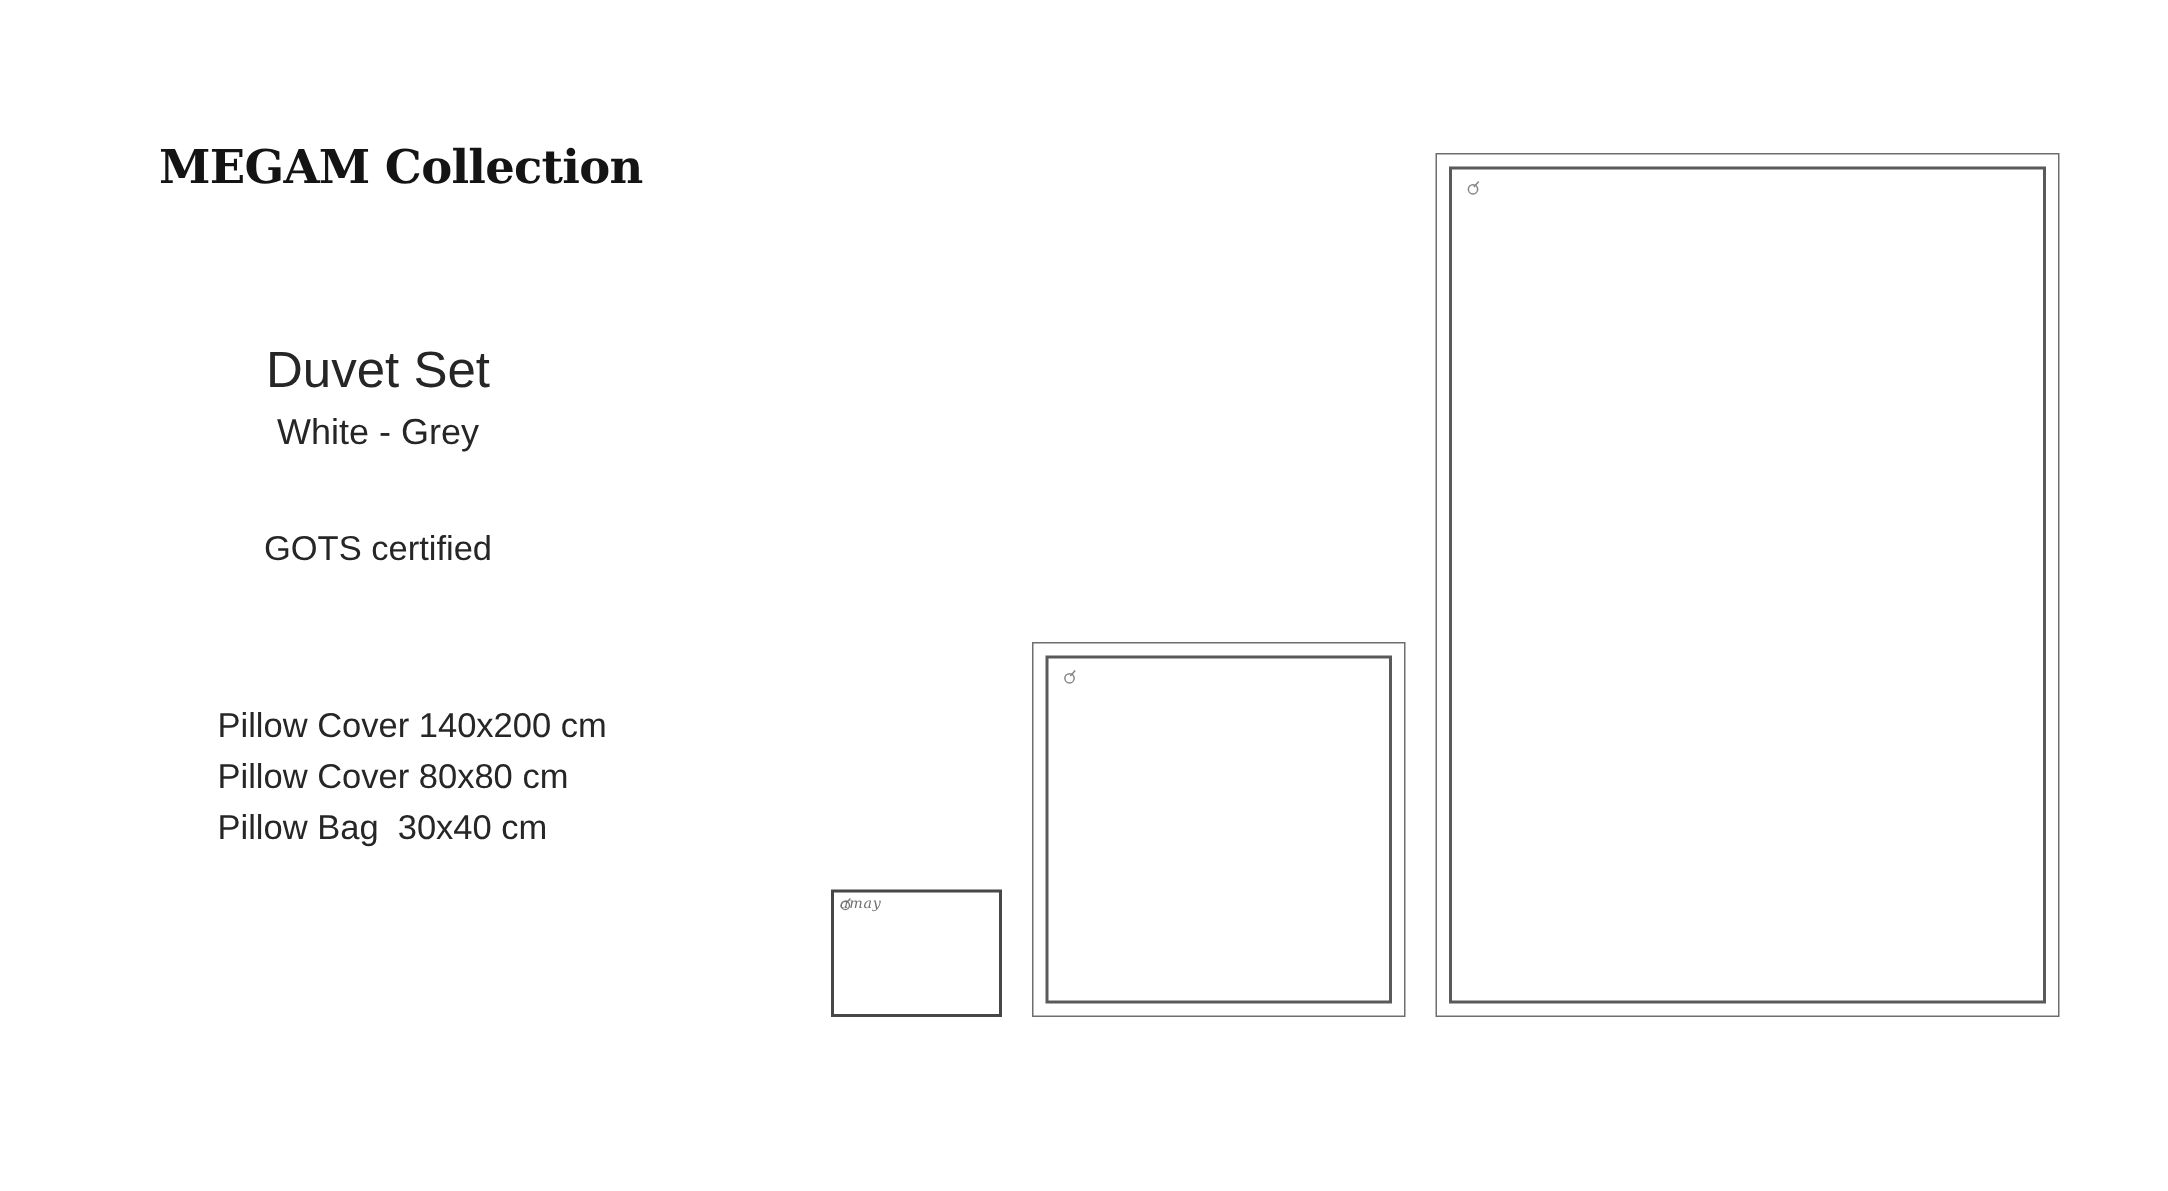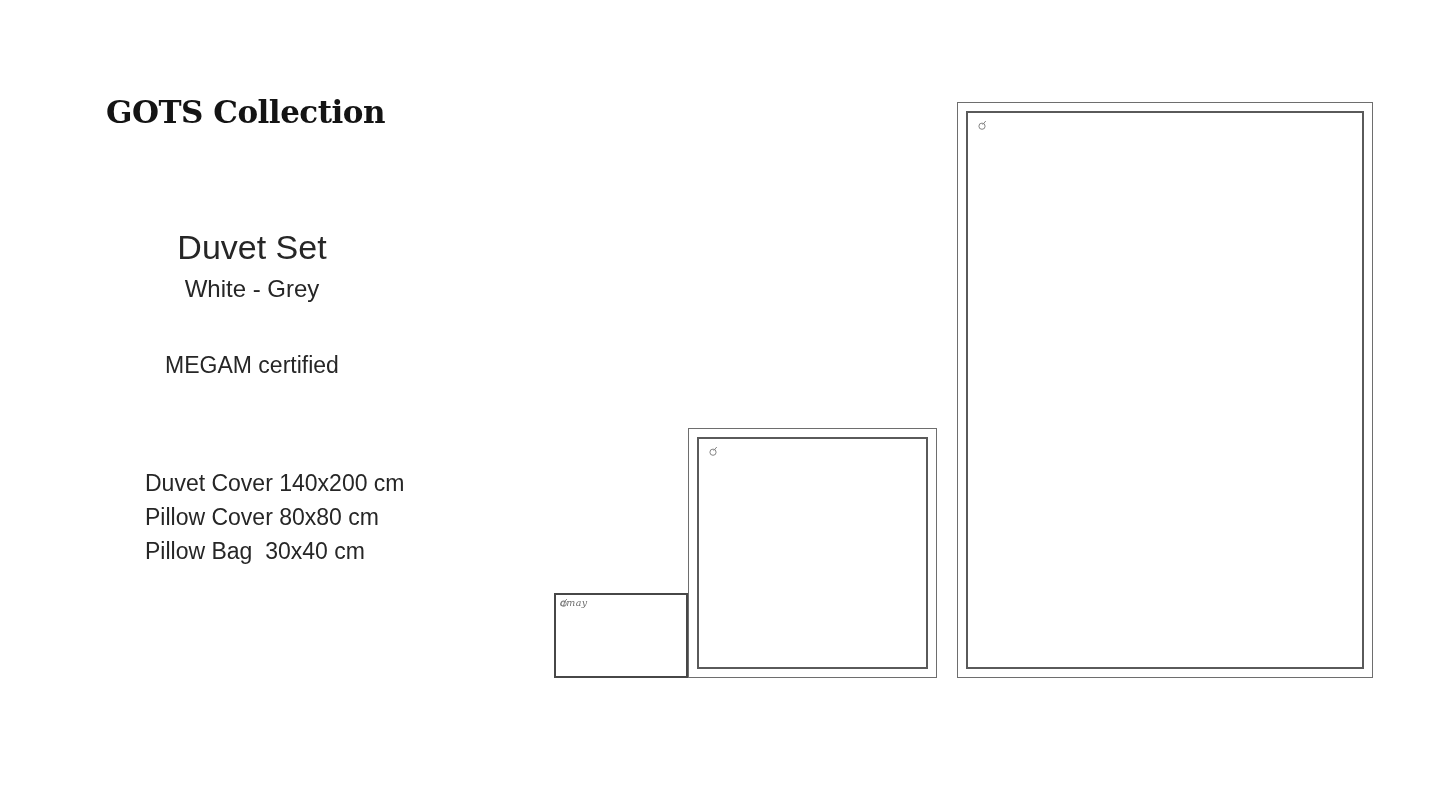--- a/index.html
+++ b/index.html
@@ -59,21 +59,21 @@
   }
   .swatch-inner {
     position: absolute;
     left: 8px; top: 8px; right: 8px; bottom: 8px;
     border: 2px solid #5a5a5a;
     box-sizing: border-box;
   }
   .rect-duvet  { left: 957px; top: 102px; width: 416px; height: 576px; }
   .rect-pillow { left: 688px; top: 428px; width: 249px; height: 250px; }
   .rect-storage {
-    left: 554px; top: 593px; width: 134px; height: 85px;
+    left: 554px; top: 593px; width: 114px; height: 85px;
     position: absolute;
     border: 2px solid #474747;
     background: #ffffff;
     box-sizing: border-box;
   }
 
   .brand-mark {
     position: absolute;
     width: 9px; height: 11px;
   }
@@ -92,32 +92,32 @@
     line-height: 10px;
     color: #6f6f6f;
     letter-spacing: 0.5px;
   }
 </style>
 </head>
 <body>
 
 <div class="canvas">
 
-  <div class="collection-title">GOTS Collection</div>
+  <div class="collection-title">MEGAM Collection</div>
 
   <div class="info-col product-color">White - Grey</div>
 
   <div class="info-col product-name">Duvet Set</div>
 
   <div class="info-col material-block">
-    <div>MEGAM certified</div>
+    <div>GOTS certified</div>
   </div>
 
   <div class="sizes-block">
-    <div>Duvet Cover 140x200 cm</div>
+    <div>Pillow Cover 140x200 cm</div>
     <div>Pillow Cover 80x80 cm</div>
     <div>Pillow Bag  30x40 cm</div>
   </div>
 
   <div class="swatch-outer rect-duvet">
     <div class="swatch-inner">
       <svg class="brand-mark mark-in-inner" viewBox="0 0 9 11">
         <circle cx="4" cy="6.2" r="3.1" fill="none" stroke="#858585" stroke-width="1"></circle>
         <path d="M7.8 1 L4.6 4.6" fill="none" stroke="#858585" stroke-width="1"></path>
       </svg>

